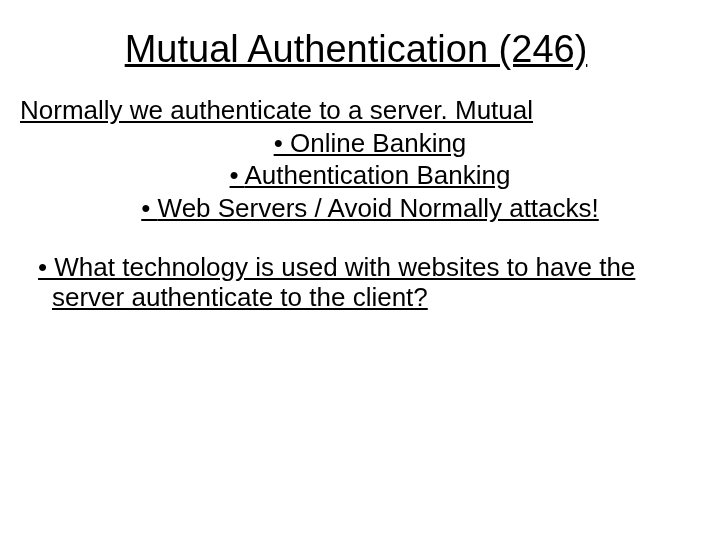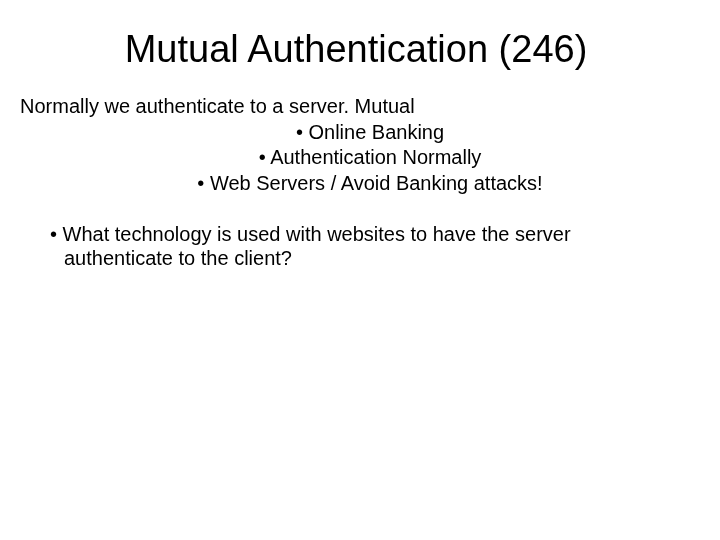--- a/index.html
+++ b/index.html
@@ -9,29 +9,30 @@
     height: 540px;
     background: #ffffff;
     font-family: Arial, Helvetica, sans-serif;
     color: #000000;
   }
   .slide {
     width: 716px;
     height: 540px;
     box-sizing: border-box;
     padding: 18px 24px 20px 20px;
+    text-decoration: underline;
   }
   .title {
     font-size: 38px;
     text-align: center;
     margin: 10px 0 24px 0;
     font-weight: normal;
   }
   .body {
-    font-size: 20px;
+    font-size: 26px;
     line-height: 1.18;
   }
   .intro {
     margin: 0 0 2px 0;
   }
   .intro-cont {
     margin: 0 0 2px 0;
     padding-left: 28px;
   }
   ul.bullets {
@@ -44,35 +45,35 @@
     margin: 2px 0;
   }
   ul.bullets li::before {
     content: "• ";
   }
   .question-wrap {
     padding-left: 28px;
     text-indent: -14px;
   }
   .question {
-    margin: 16px;
+    margin: 4px;
   }
 </style>
 </head>
 <body>
 
 <div class="slide">
   <h1 class="title">Mutual Authentication (246)</h1>
 
   <div class="body">
     <p class="intro">Normally we authenticate to a server. Mutual</p>
 
     <ul class="bullets">
       <li>Online Banking</li>
-      <li>Authentication Normally</li>
-      <li>Web Servers / Avoid Banking attacks!</li>
+      <li>Authentication Banking</li>
+      <li>Web Servers / Avoid Normally attacks!</li>
     </ul>
 
     <div class="question-wrap">
       <p class="question">• What technology is used with websites to have the server authenticate to the client?</p>
     </div>
   </div>
 </div>
 
 </body></html>

